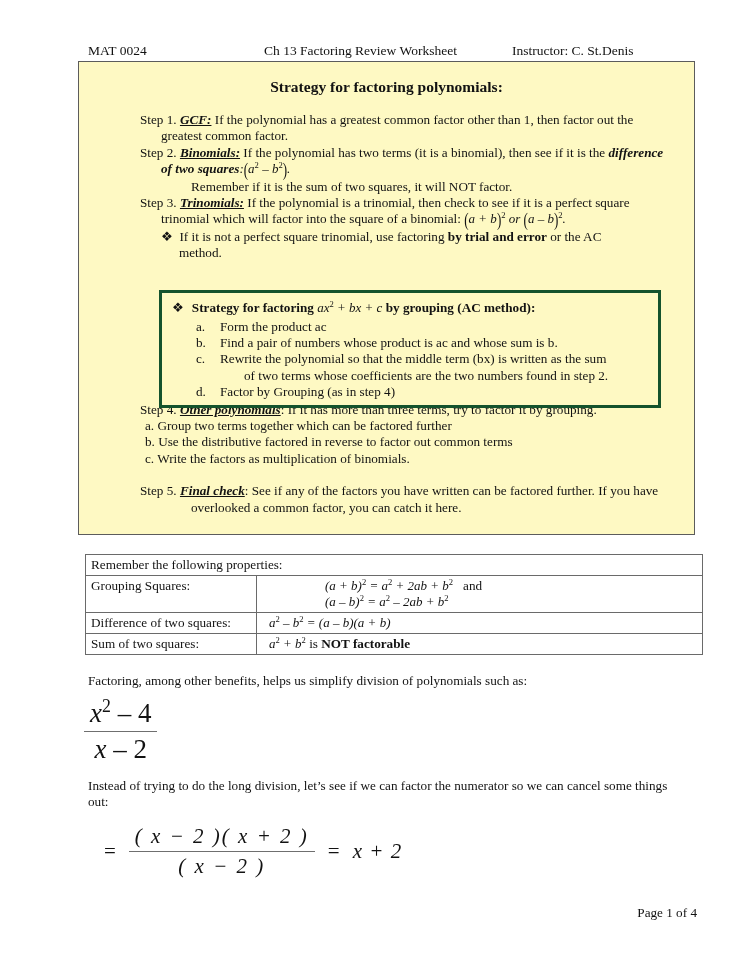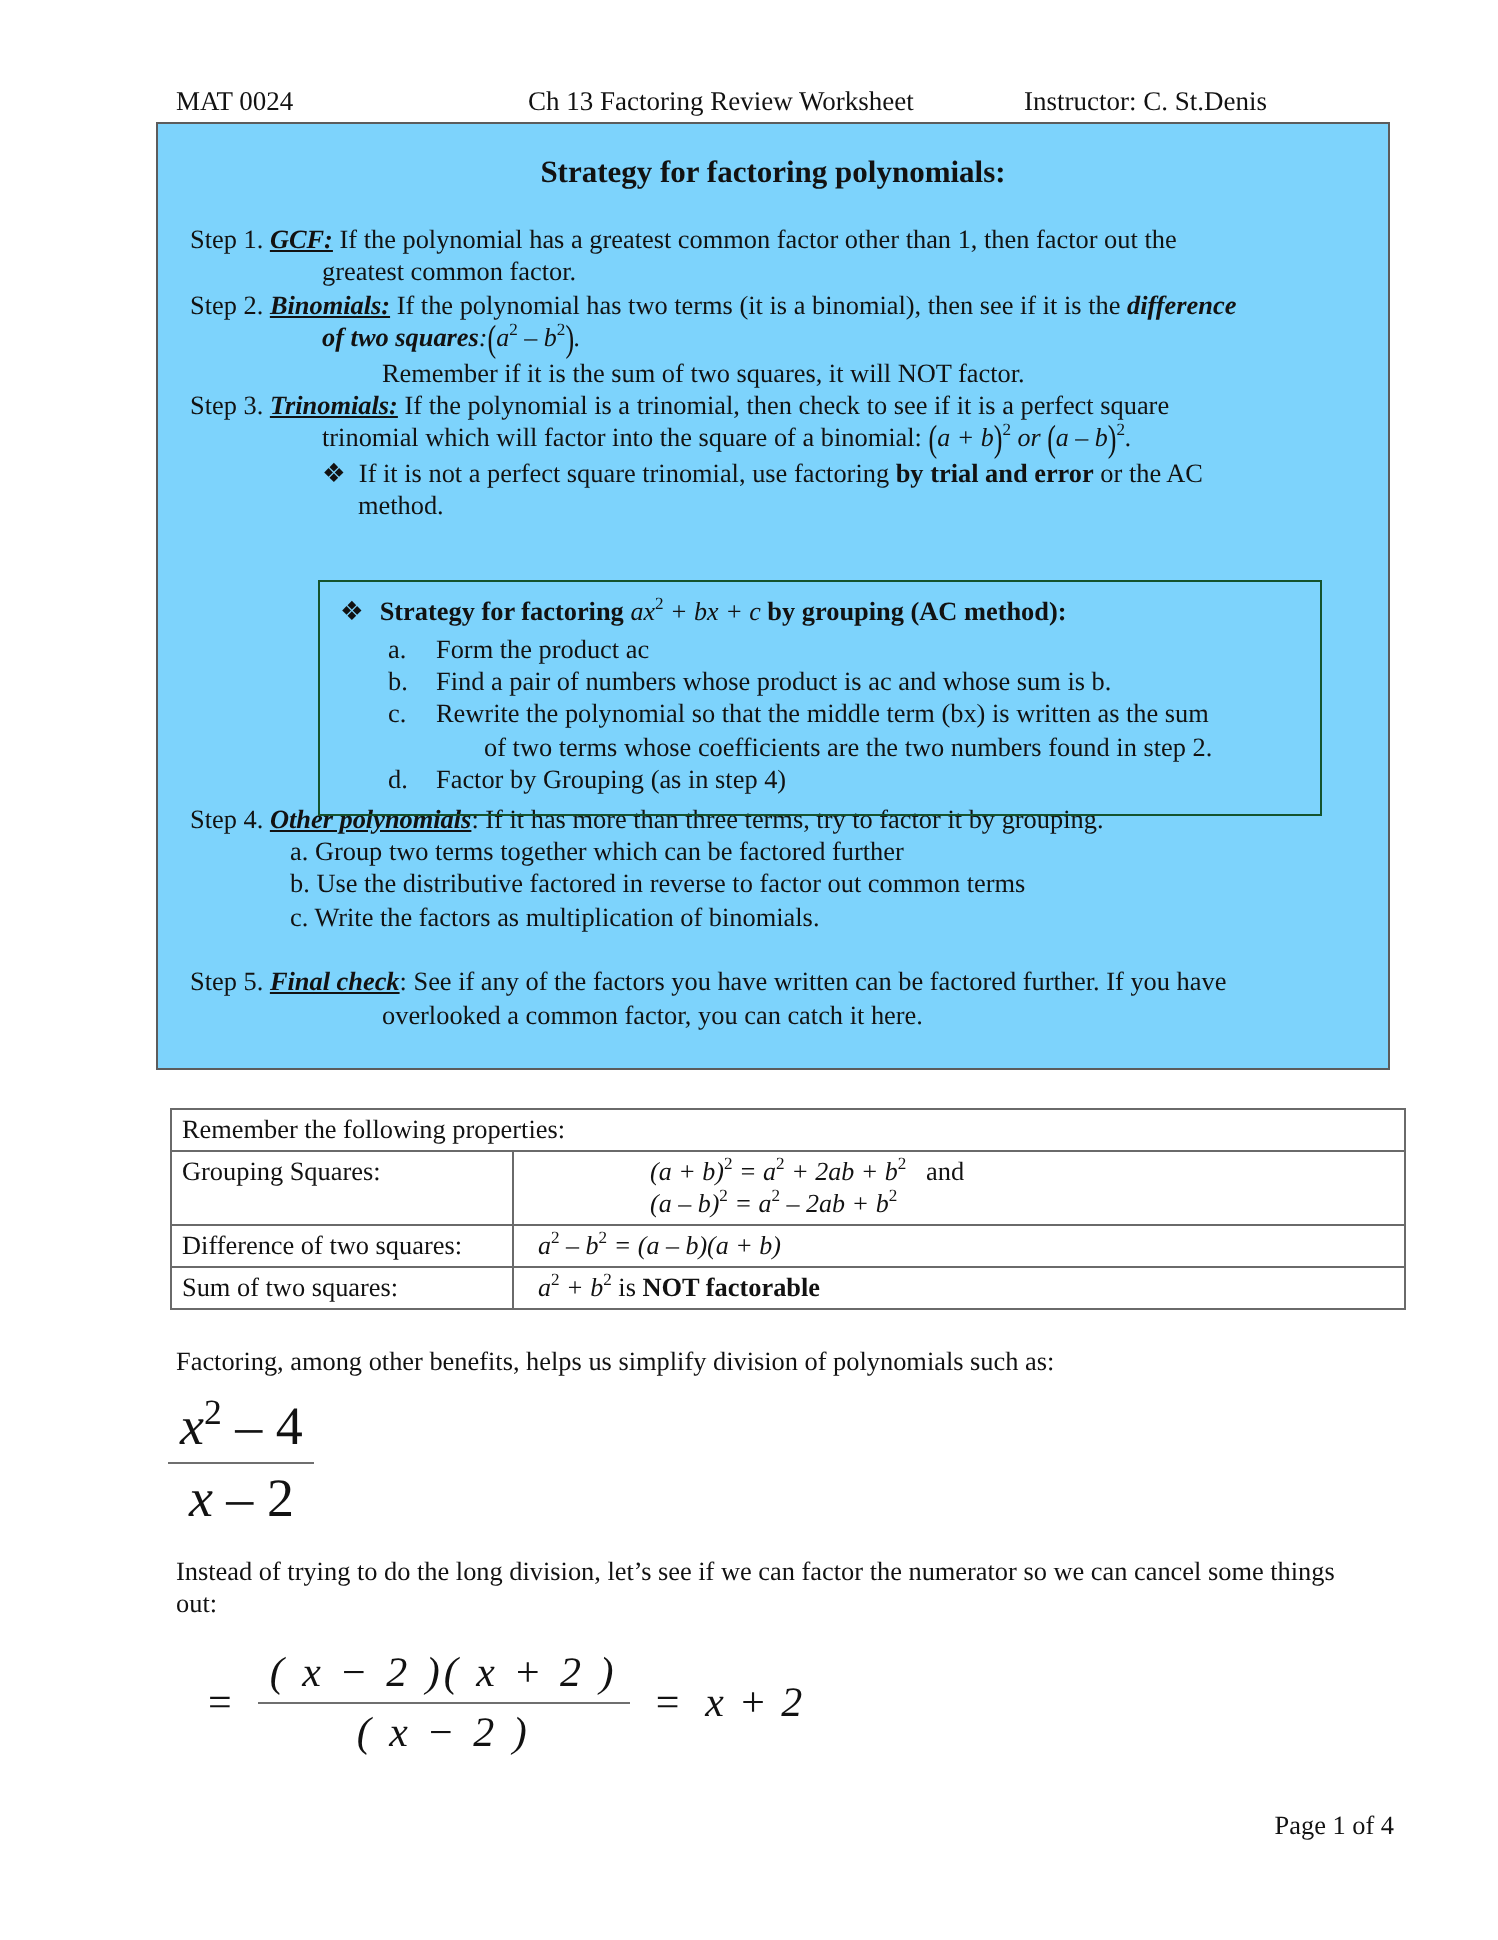--- a/index.html
+++ b/index.html
@@ -39,21 +39,21 @@
 
   
   .strategy-box {
     position: absolute;
     left: 78px;
     top: 61px;
     width: 617px;
     height: 474px;
     border: 1px solid #5c5c5c;
     box-sizing: border-box;
-    background: #7dd3fc;
+    background: #fef9c3;
   }
   .box-title {
     position: absolute;
     left: 0; right: 0;
     top: 16px;
     text-align: center;
     font-weight: bold;
     font-size: 15.5px;
   }
 
@@ -63,21 +63,21 @@
     top: 50px;
     right: 10px;
     font-size: 13.2px;
     line-height: 16.4px;
   }
   .step {
     position: relative;
     margin-bottom: 0px;
   }
   .step-line { display: block; }
-  .hang1 { padding-left: 66px; text-indent: -66px; }
+  .hang1 { padding-left: 66px; text-indent: -66px; margin-left: 45px; }
   .indent-a { padding-left: 66px; display: block; }
   .indent-b { padding-left: 96px; display: block; }
   .indent-bul { padding-left: 84px; text-indent: -18px; display: block; }
 
   .lbl {
     font-weight: bold;
     font-style: italic;
     text-decoration: underline;
   }
   .bld { font-weight: bold; }
@@ -94,21 +94,21 @@
     vertical-align: -1px;
   }
 
   
   .ac-box {
     position: absolute;
     left: 80px;
     top: 228px;
     width: 502px;
     height: 118px;
-    border: 1px solid #14532d;
+    border: 3px solid #14532d;
     box-sizing: border-box;
   }
   .ac-head {
     position: absolute;
     left: 10px;
     top: 7px;
     font-size: 13.2px;
     white-space: nowrap;
   }
   .ac-head .bulleta { margin-right: 8px; }

